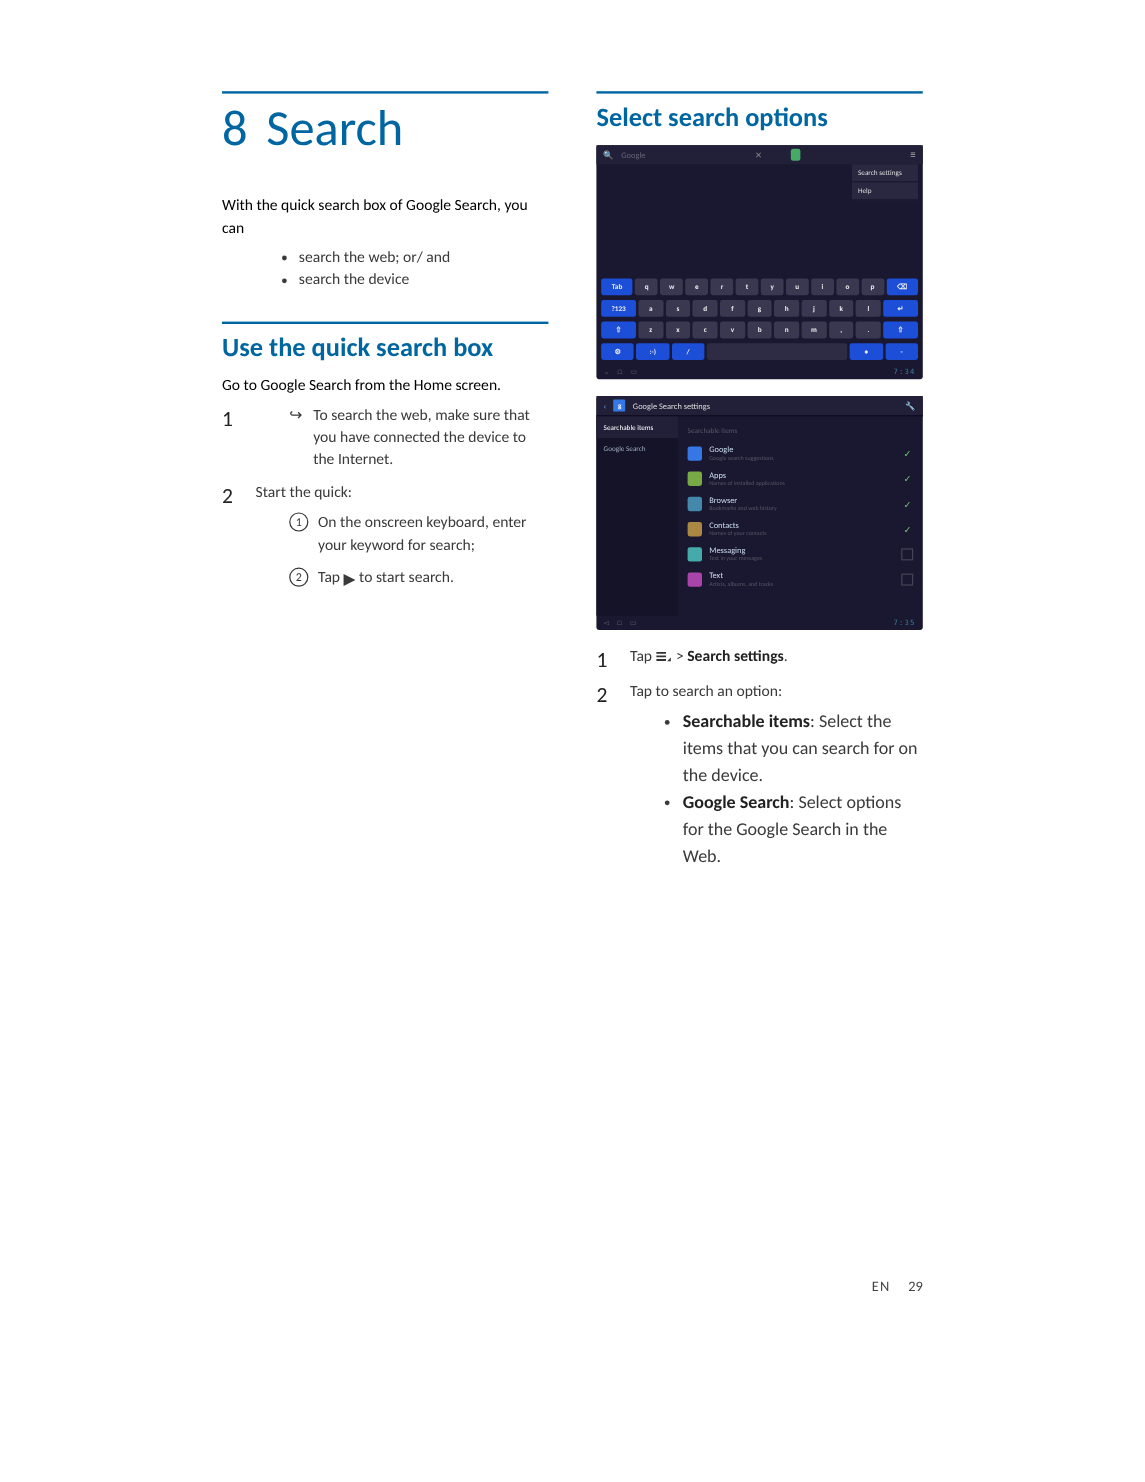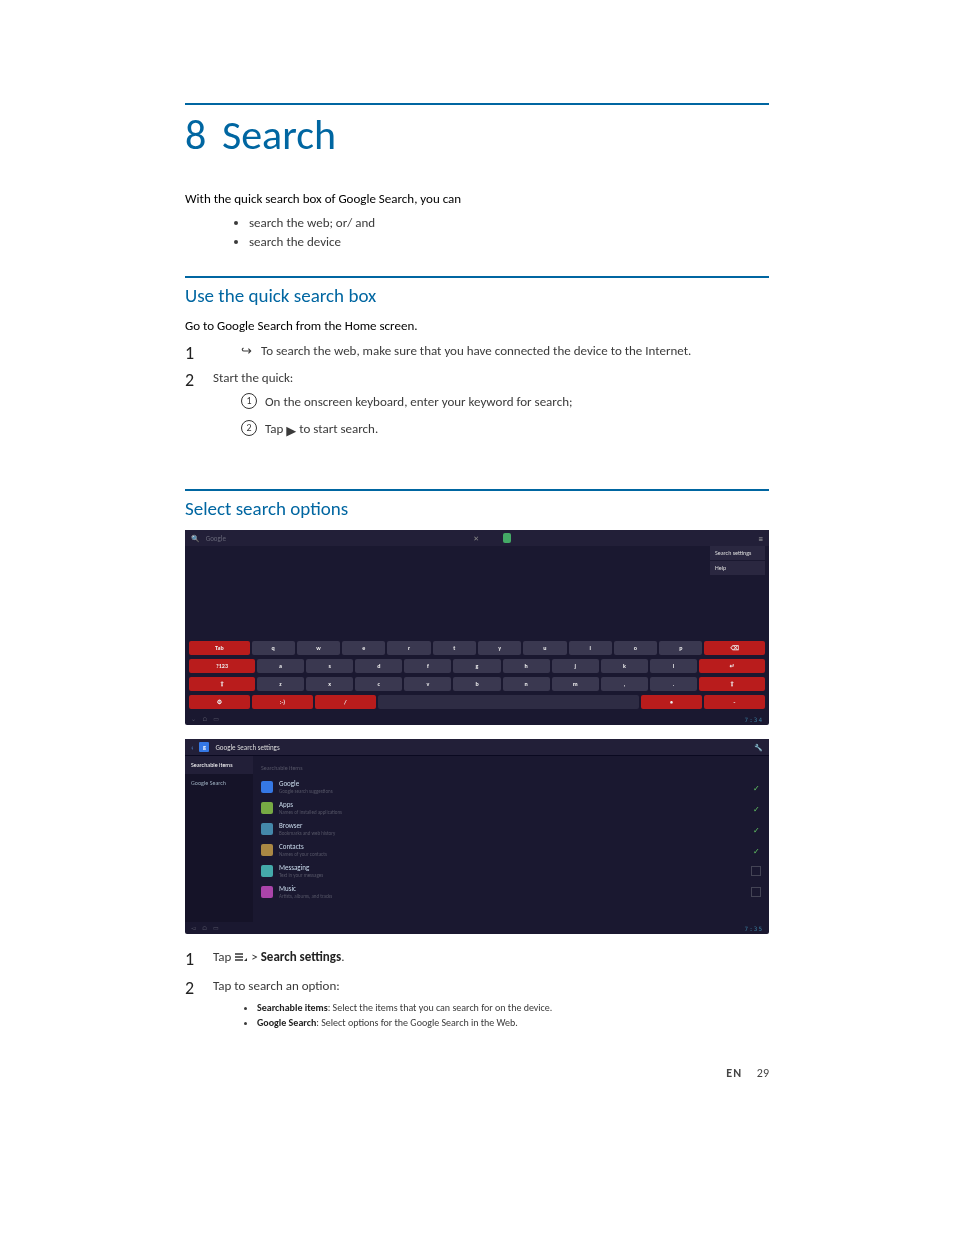--- a/index.html
+++ b/index.html
@@ -8,24 +8,23 @@
     font-family: "Gill Sans", "Gill Sans MT", Calibri, sans-serif;
     font-weight: 300;
     color: #333;
     background: #fff;
     width: 954px;
     height: 1235px;
     position: relative;
     box-sizing: border-box;
   }
   .page {
-    padding: 103px 185px 0 185px;
+    padding: 76px 185px 0 185px;
     display: flex;
     gap: 40px;
-    flex-direction: column;
   }
   .col {
     flex: 1;
     min-width: 0;
   }
   .chapter-title {
     border-top: 2px solid #0066a1;
     padding-top: 4px;
     margin-bottom: 30px;
   }
@@ -39,23 +38,23 @@
   .chapter-text {
     font-size: 42px;
     color: #0066a1;
     font-weight: 400;
     display: inline-block;
     margin-left: 12px;
   }
   .section-heading {
     border-top: 2px solid #0066a1;
     padding-top: 6px;
-    font-size: 19px;
+    font-size: 22px;
     color: #0066a1;
-    font-weight: 400;
+    font-weight: 700;
     margin-top: 24px;
     margin-bottom: 10px;
   }
   .body-text {
     font-size: 13px;
     line-height: 1.45;
     color: #000000;
     margin: 0 0 4px 0;
   }
   ul.bullets {
@@ -128,36 +127,36 @@
     border: 1px solid #333;
     border-radius: 50%;
     font-size: 10px;
     text-align: center;
     line-height: 14px;
   }
   .sub-bullets {
     list-style: disc;
     margin: 4px 0 4px 0;
     padding-left: 44px;
-    font-size: 10px;
+    font-size: 15px;
     line-height: 1.5;
   }
   .bold { font-weight: 600; color:#222; }
   .inline-icon {
     display: inline-block;
     vertical-align: -2px;
   }
   .footer {
     position: absolute;
     bottom: 155px;
     right: 185px;
     font-size: 12px;
     color: #444;
   }
-  .footer .en { font-weight: 700; letter-spacing: 1px; margin-right: 12px; }
+  .footer .en { font-weight: 400; letter-spacing: 1px; margin-right: 12px; }
 
   
   .shot {
     width: 100%;
     background: #1a1830;
     border-radius: 2px;
     font-size: 7px;
     color: #ddd;
     margin-bottom: 14px;
     position: relative;
@@ -167,21 +166,21 @@
   .shot1 .topbar { height:16px; background:#221f38; display:flex; align-items:center; padding:0 6px; gap:6px;}
   .shot1 .searchhint { color:#667; font-size:7px;}
   .shot1 .topbar .x { margin-left:auto; color:#888;}
   .shot1 .mic { width:8px;height:10px;background:#4a6;border-radius:2px;}
   .shot1 .menuicon { margin-left:auto; color:#aaa; font-size:9px;}
   .shot1 .dropdown { position:absolute; top:16px; right:4px; background:#2a2740; width:55px; font-size:6px; }
   .shot1 .dropdown div { padding:3px 5px; border-bottom:1px solid #1a1830;}
   .shot1 .kbd { position:absolute; bottom:14px; left:0; right:0; }
   .shot1 .krow { display:flex; gap:2px; padding:2px 4px; }
   .shot1 .key { flex:1; background:#3a3850; height:14px; border-radius:2px; display:flex;align-items:center;justify-content:center; font-size:6px; color:#eee; font-weight:600;}
-  .shot1 .key.wide { flex:1.4; background:#b91c1c;}
+  .shot1 .key.wide { flex:1.4; background:#1d4ed8;}
   .shot1 .key.space { flex:6; background:#2e2c44;}
   .shot1 .navbar { position:absolute; bottom:0; left:0; right:0; height:12px; display:flex; align-items:center; padding:0 6px; gap:6px; font-size:6px; color:#556;}
   .shot1 .navbar .right { margin-left:auto; color:#3a7a9a; font-family:monospace; letter-spacing:1px;}
 
   
   .shot2 { height: 195px; display:flex; flex-direction:column;}
   .shot2 .topbar { height:16px; background:#221f38; display:flex; align-items:center; padding:0 6px; gap:6px; border-bottom:1px solid #0a0920;}
   .shot2 .back { color:#6af;}
   .shot2 .gicon { width:10px;height:10px;background:#3578e5;border-radius:1px;display:flex;align-items:center;justify-content:center;color:#fff;font-size:6px;font-weight:bold;}
   .shot2 .title { color:#ddd; font-size:7px;}
@@ -364,21 +363,21 @@
                 <div class="ic" style="background:#4aa"></div>
                 <div class="txt">
                   <div class="name">Messaging</div>
                   <div class="desc">Text in your messages</div>
                 </div>
                 <div class="chk off"></div>
               </div>
               <div class="row">
                 <div class="ic" style="background:#a4a"></div>
                 <div class="txt">
-                  <div class="name">Music</div>
+                  <div class="name">Text</div>
                   <div class="desc">Artists, albums, and tracks</div>
                 </div>
                 <div class="chk off"></div>
               </div>
             </div>
         </div>
       </div>
       <div class="navbar">
         <span>◅</span>
         <span>⌂</span>

